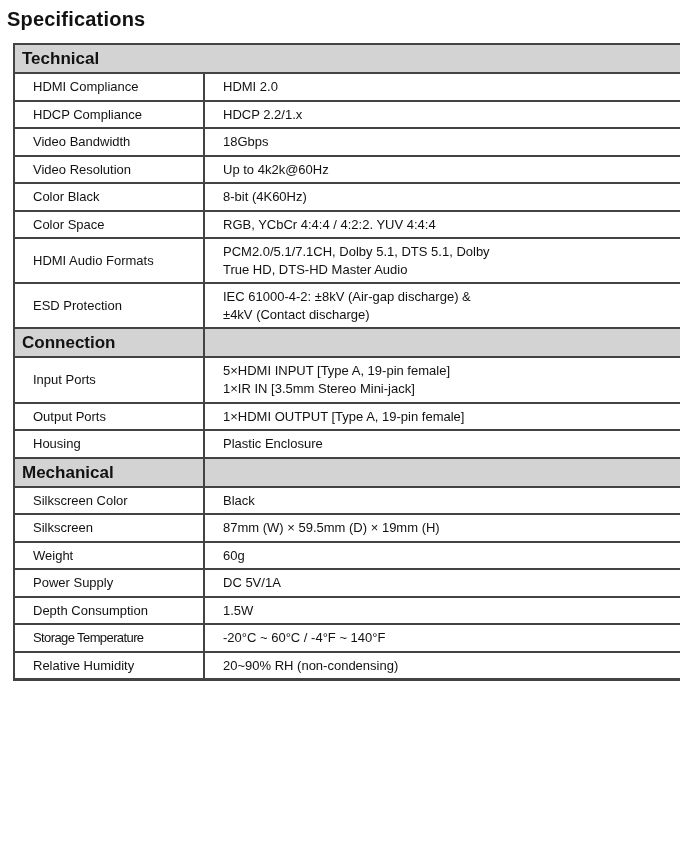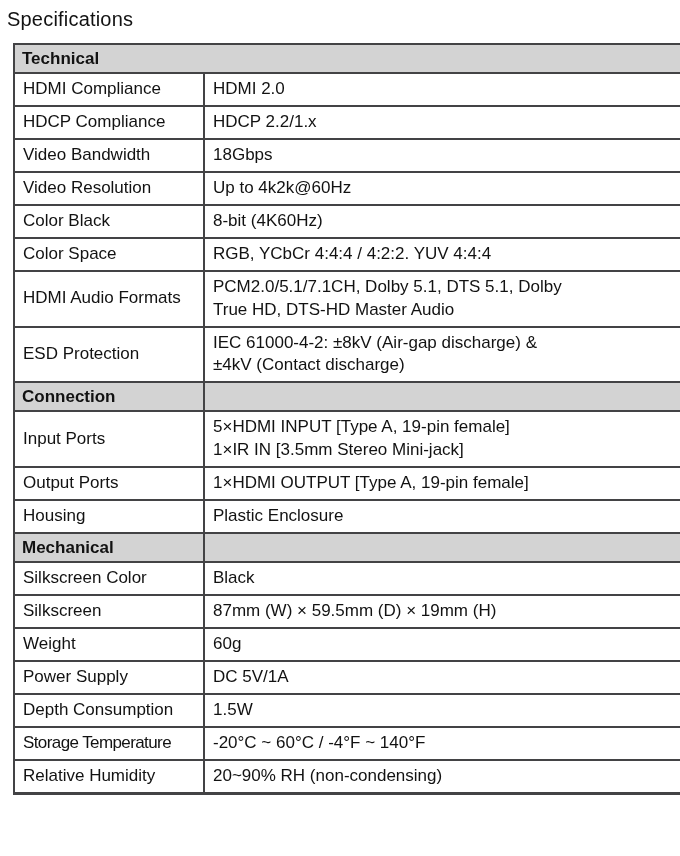--- a/index.html
+++ b/index.html
@@ -16,39 +16,39 @@
     font-family: "Liberation Sans", "DejaVu Sans", sans-serif;
     color: var(--text-color);
   }
   body {
     width: 680px;
     height: 856px;
     overflow: hidden;
   }
   .page-title {
     font-size: 20px;
-    font-weight: 400;
+    font-weight: 700;
     margin: 8px 0 0 7px;
     line-height: 23px;
     letter-spacing: 0.2px;
   }
   table.spec-table {
     border-collapse: collapse;
     table-layout: fixed;
     width: 671px;
     margin: 12px 0 0 13px;
     border: 2px solid var(--border-color);
     border-bottom-width: 3px;
   }
   col.c-label { width: 190px; }
   td {
     border: 2px solid var(--border-color);
-    font-size: 17px;
+    font-size: 13px;
     line-height: 1.35;
-    padding: 4px 7px 4px 8px;
+    padding: 4px 7px 4px 18px;
     vertical-align: middle;
     white-space: pre-line;
     overflow: hidden;
   }
   td.section-cell {
     background: var(--section-bg);
     font-weight: 700;
     font-size: 17px;
     padding: 2px 7px;
     line-height: 23px;

